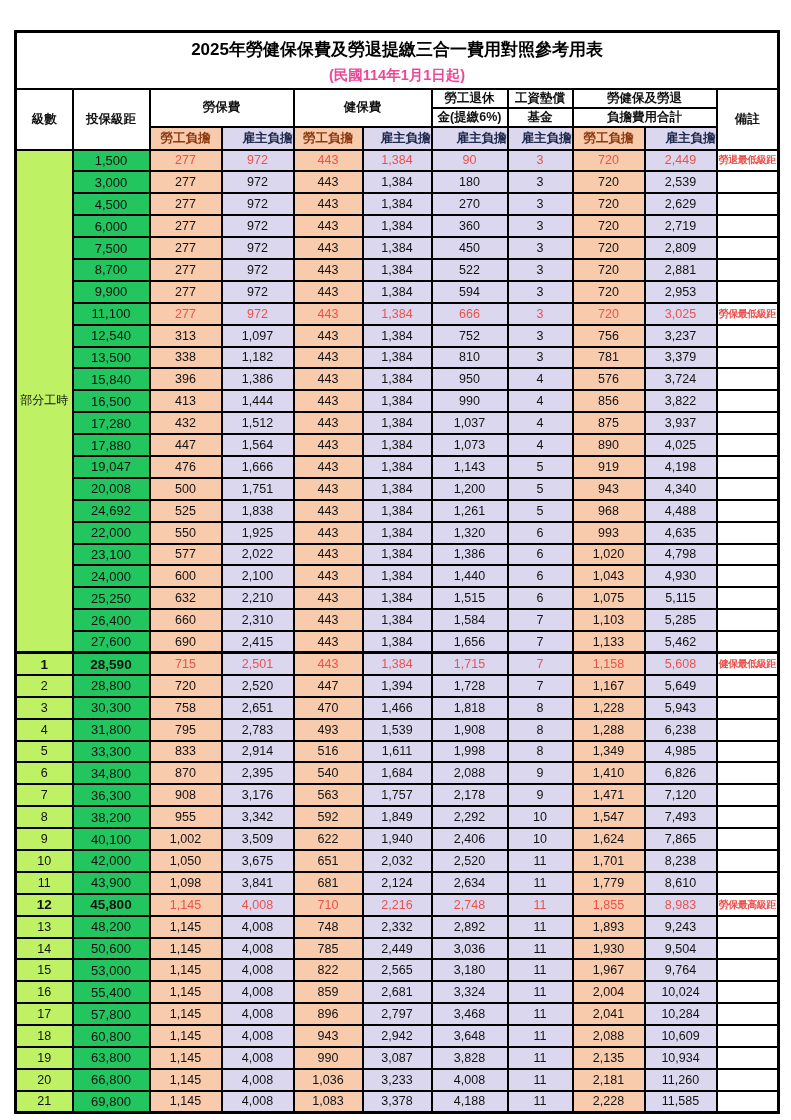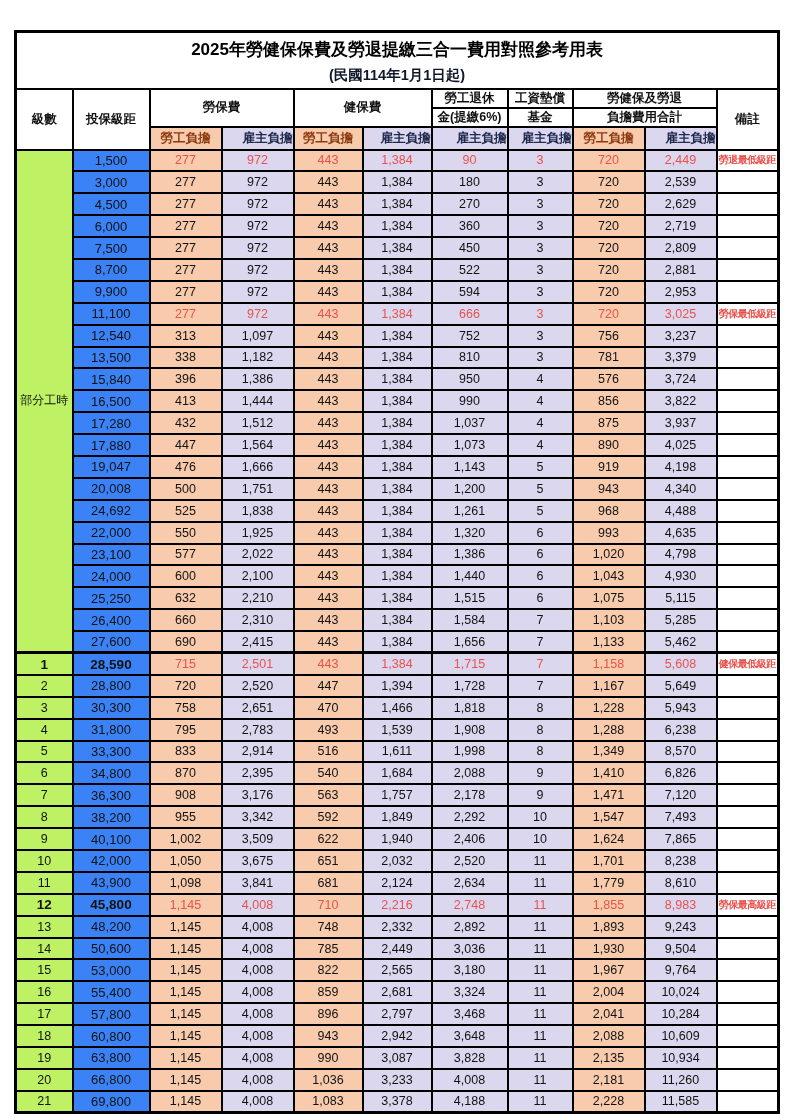--- a/index.html
+++ b/index.html
@@ -10,31 +10,31 @@
     --employer-header-text:#20294E;
     --border:#000000;
   }
   *{box-sizing:border-box;margin:0;padding:0;}
   html,body{width:791px;background:#ffffff;font-family:"Liberation Sans","DejaVu Sans",sans-serif;}
   .page{width:670px;height:1120px;padding:30px 14px 0 14px;background:#fff;}
   table.grid{border-collapse:collapse;table-layout:fixed;width:763px;border:3px solid var(--border);}
   td{border:2px solid var(--border);text-align:center;vertical-align:middle;padding:0;overflow:hidden;white-space:nowrap;color:#121212;}
   .title-cell{height:57px;border-bottom:2px solid var(--border);}
   .t1{font-size:17px;font-weight:bold;line-height:29px;color:#000;}
-  .t2{font-size:14.5px;font-weight:bold;line-height:22px;color:#0f172a;}
+  .t2{font-size:14.5px;font-weight:bold;line-height:22px;color:#ec4899;}
   tr.hr1 td{height:17px;font-size:12.5px;font-weight:bold;line-height:17px;}
   tr.hr2 td{height:23px;font-size:12.5px;font-weight:bold;}
   .sub-emp{background:var(--employee-bg);color:var(--employee-header-text);}
   .sub-er{background:var(--employer-bg);color:var(--employer-header-text);text-align:right;}
   tbody tr{height:21.9px;}
   tbody td{font-size:12.5px;}
   .c-emp{background:var(--employee-bg);}
   .c-er{background:var(--employer-bg);}
   .c-level{background:#bef264;}
-  .c-bracket{background:#3b82f6;font-size:13px;}
+  .c-bracket{background:#22c55e;font-size:13px;}
   .c-remark{background:#fff;font-size:10px;font-weight:bold;letter-spacing:-0.5px;color:var(--highlight);}
   .pt{font-size:12px;}
   .bold{font-weight:bold;font-size:13.5px;}
   tr.hl td.num{color:var(--highlight);}
   tr.thick-top td{border-top:3px solid var(--border);}
 </style>
 </head>
 <body>
 
 <div class="page">
@@ -418,21 +418,21 @@
         <tr>
           <td class="c-level">5</td>
           <td class="c-bracket">33,300</td>
           <td class="c-emp num">833</td>
           <td class="c-er num">2,914</td>
           <td class="c-emp num">516</td>
           <td class="c-er num">1,611</td>
           <td class="c-er num">1,998</td>
           <td class="c-er num">8</td>
           <td class="c-emp num">1,349</td>
-          <td class="c-er num">8,570</td>
+          <td class="c-er num">4,985</td>
           <td class="c-remark"></td>
         </tr>
         <tr>
           <td class="c-level">6</td>
           <td class="c-bracket">34,800</td>
           <td class="c-emp num">870</td>
           <td class="c-er num">2,395</td>
           <td class="c-emp num">540</td>
           <td class="c-er num">1,684</td>
           <td class="c-er num">2,088</td>

